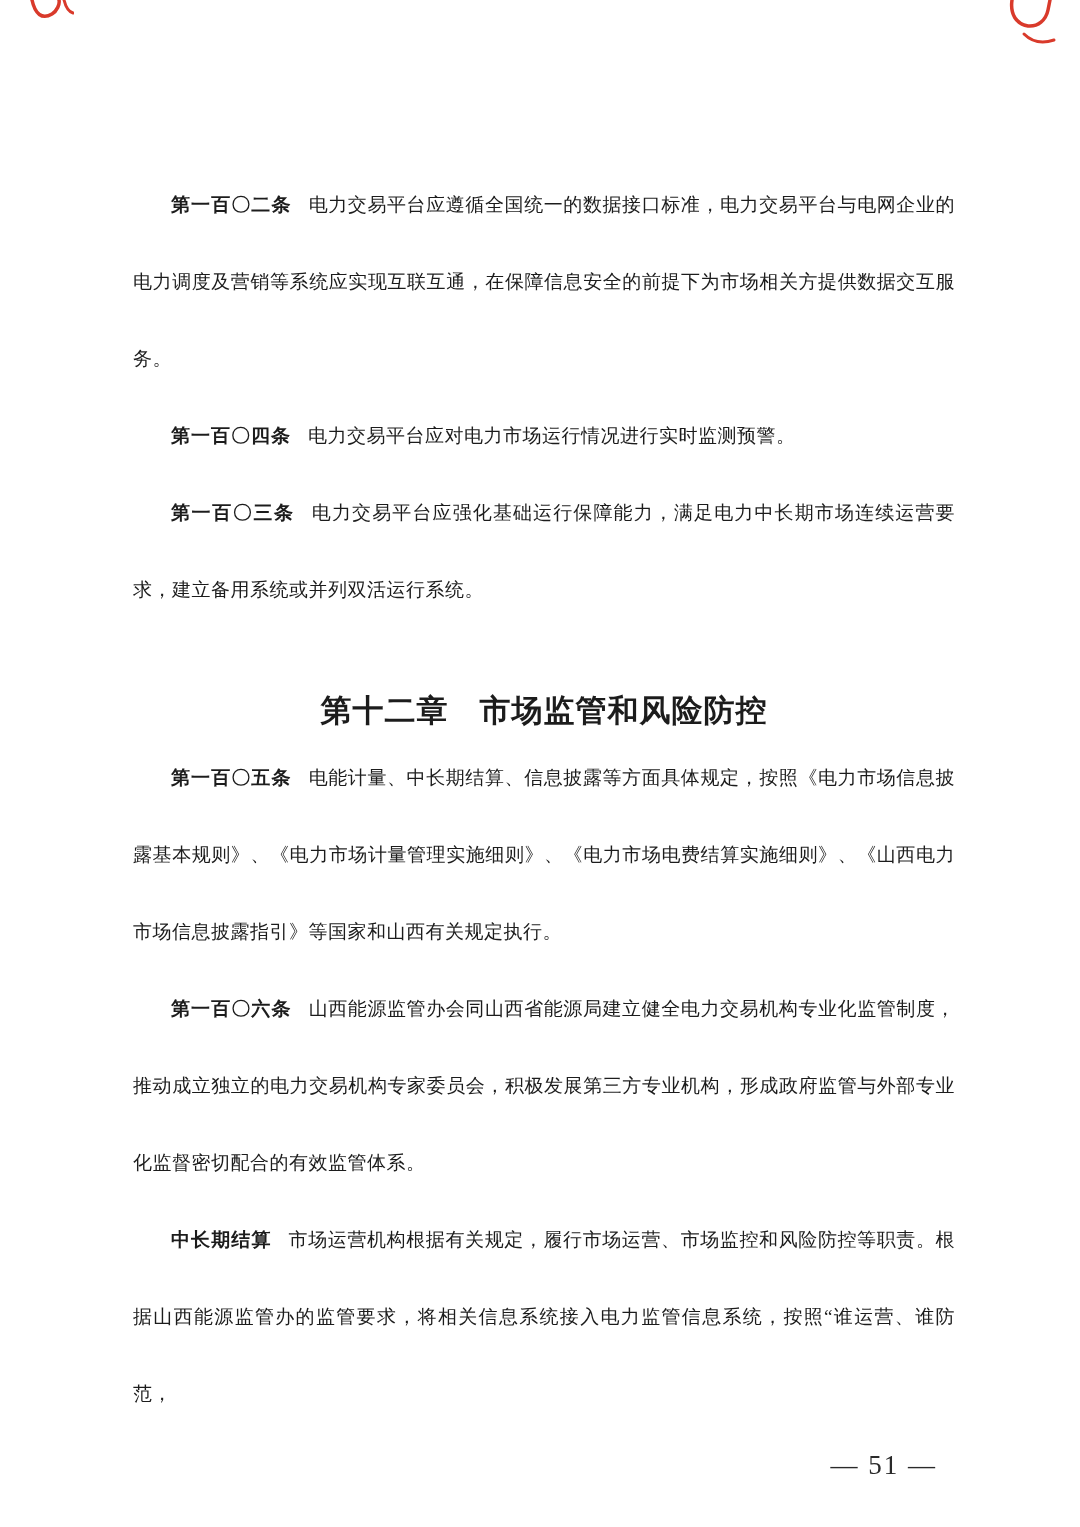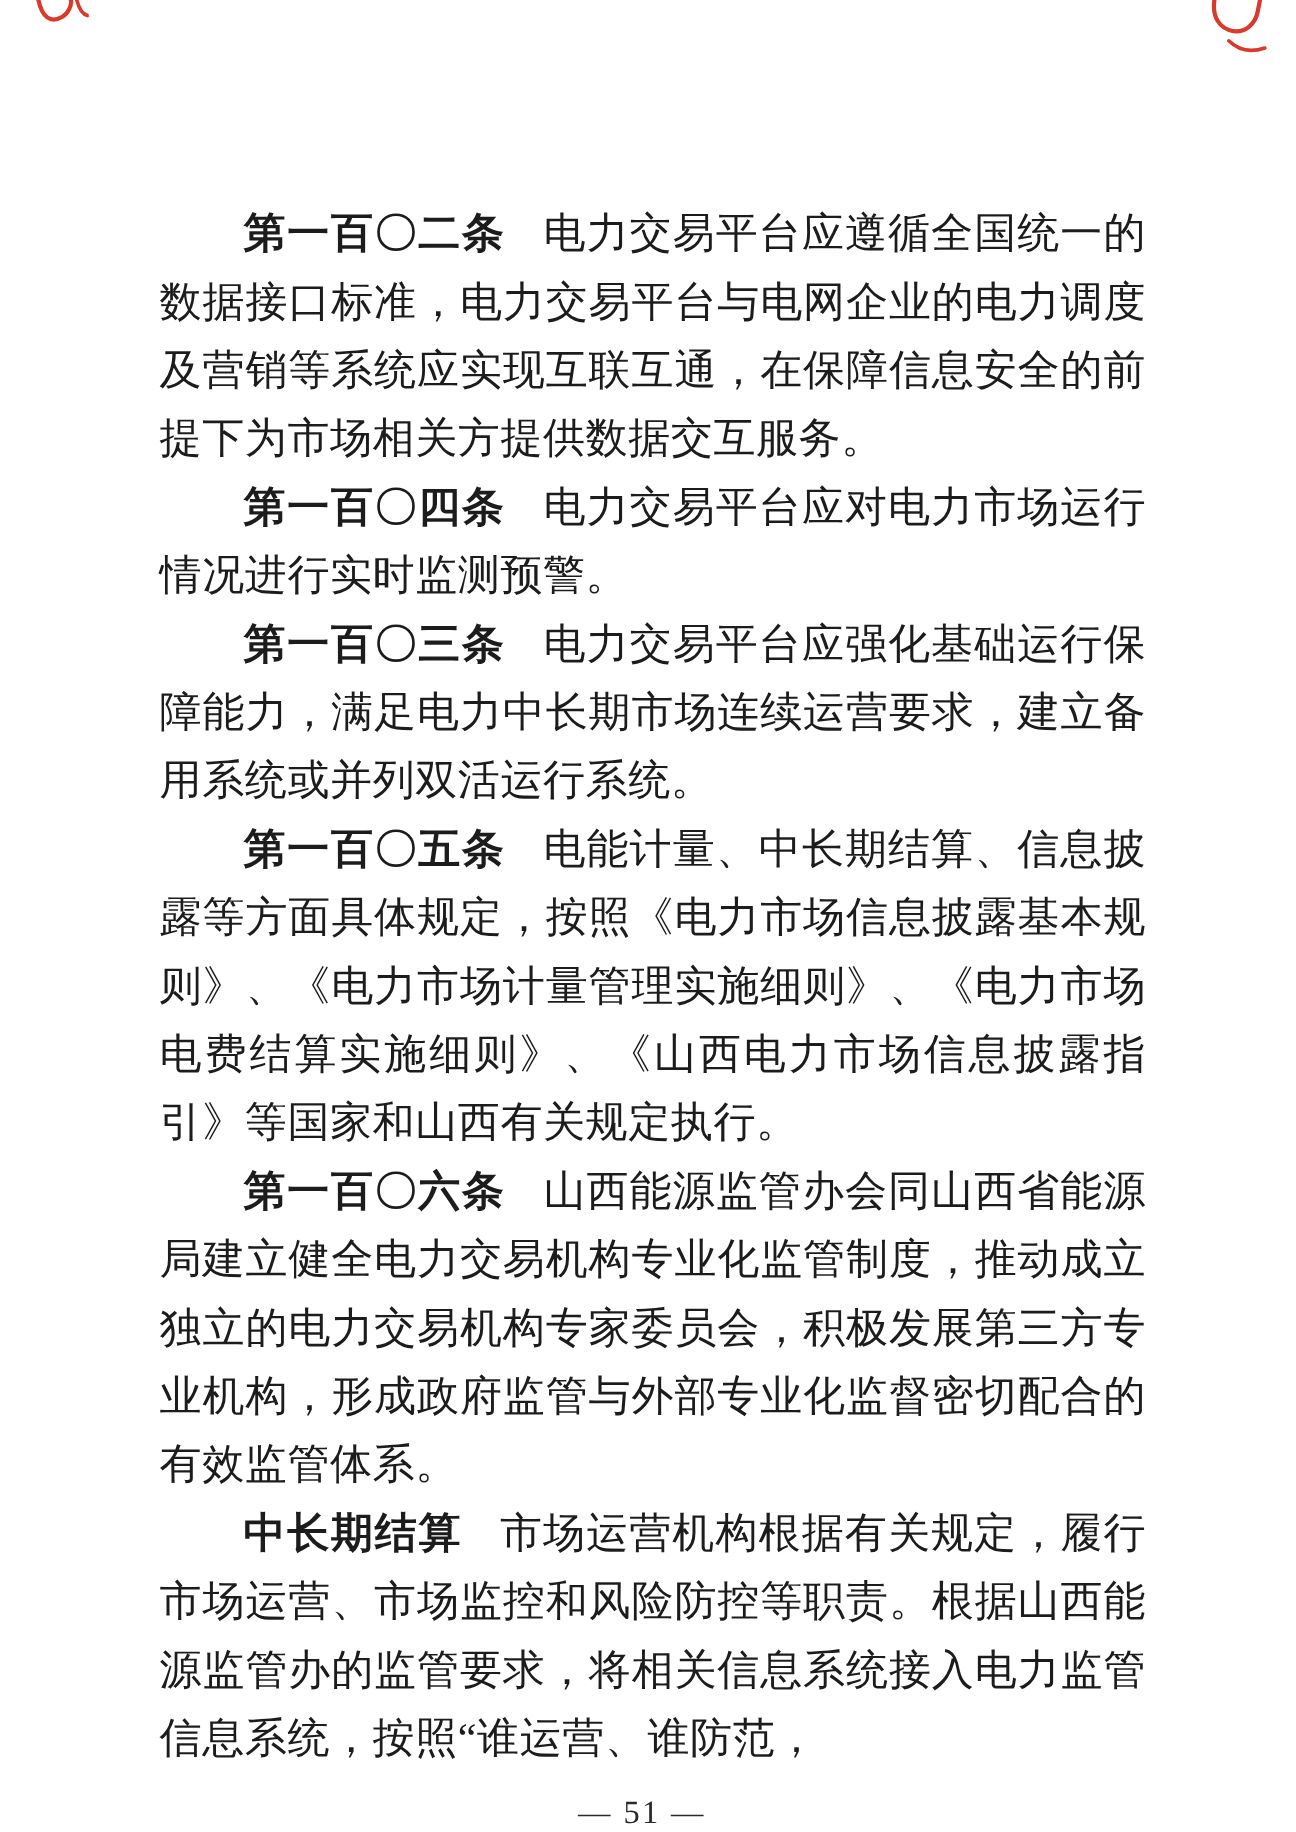--- a/index.html
+++ b/index.html
@@ -17,22 +17,22 @@
     color: #1c1c1c;
   }
   .content {
     position: absolute;
     top: 0;
     left: 133px;
     right: 125px;
     padding-top: 166px;
   }
   .article {
-    font-size: 35px;
-    line-height: 57px;
+    font-size: 19px;
+    line-height: 77px;
     text-align: justify;
     text-indent: 2em;
     margin: 0;
     letter-spacing: 0.5px;
   }
   .article-label {
     font-weight: 700;
     margin-right: 0.9em;
     letter-spacing: 1px;
   }
@@ -44,21 +44,21 @@
     margin-top: 54px;
     margin-bottom: 0;
     letter-spacing: 1px;
   }
   .chapter-number {
     margin-right: 1em;
   }
   .page-footer {
     font-size: 27px;
     line-height: 34px;
-    text-align: center;
+    text-align: right;
     padding-right: 18px;
     margin-top: 16px;
     color: #2a2a2a;
     letter-spacing: 2px;
     font-family: "Liberation Serif", "DejaVu Serif", serif;
   }
   .ink-mark {
     position: absolute;
     top: 0;
   }
@@ -87,20 +87,23 @@
     </p>
 
     <p class="article">
       <span class="article-label">第一百〇四条</span><span>电力交易平台应对电力市场运行情况进行实时监测预警。</span>
     </p>
 
     <p class="article">
       <span class="article-label">第一百〇三条</span><span>电力交易平台应强化基础运行保障能力，满足电力中长期市场连续运营要求，建立备用系统或并列双活运行系统。</span>
     </p>
 
+    <h2 class="chapter-heading">
+      <span class="chapter-number">第十二章</span><span>市场监管和风险防控</span>
+    </h2>
 
     <p class="article">
       <span class="article-label">第一百〇五条</span><span>电能计量、中长期结算、信息披露等方面具体规定，按照《电力市场信息披露基本规则》、《电力市场计量管理实施细则》、《电力市场电费结算实施细则》、《山西电力市场信息披露指引》等国家和山西有关规定执行。</span>
     </p>
 
     <p class="article">
       <span class="article-label">第一百〇六条</span><span>山西能源监管办会同山西省能源局建立健全电力交易机构专业化监管制度，推动成立独立的电力交易机构专家委员会，积极发展第三方专业机构，形成政府监管与外部专业化监督密切配合的有效监管体系。</span>
     </p>
 
     <p class="article">

